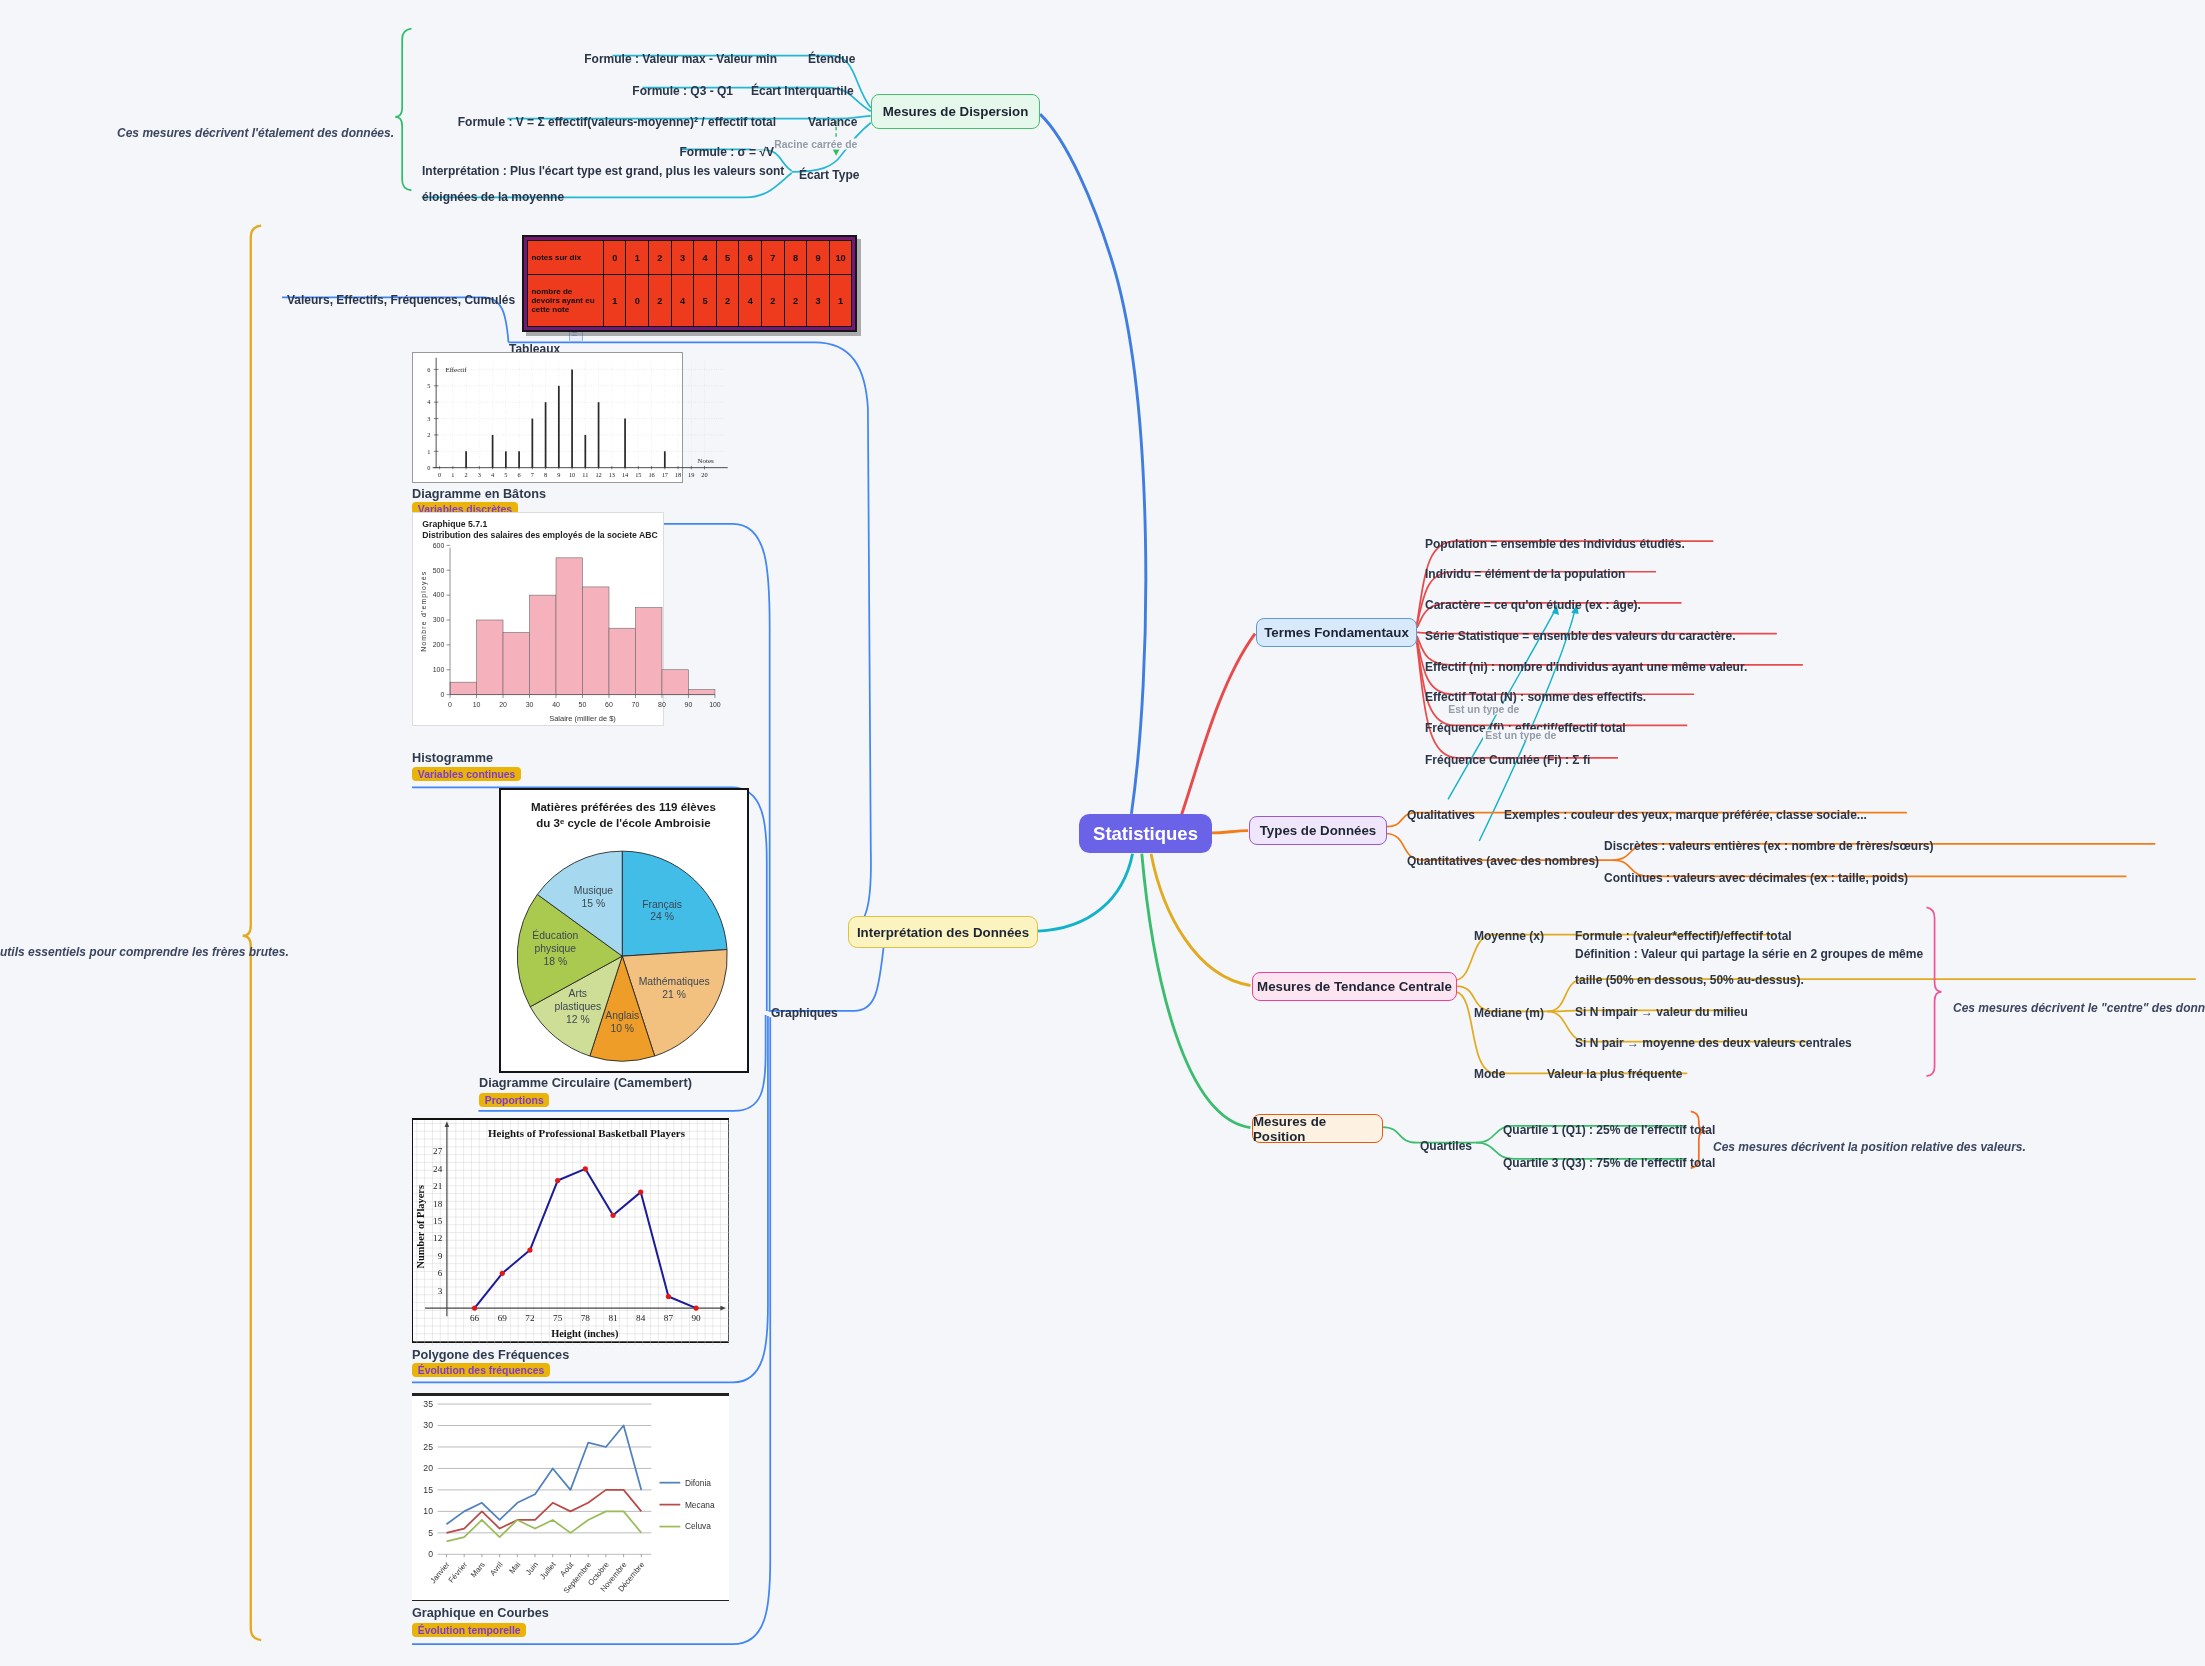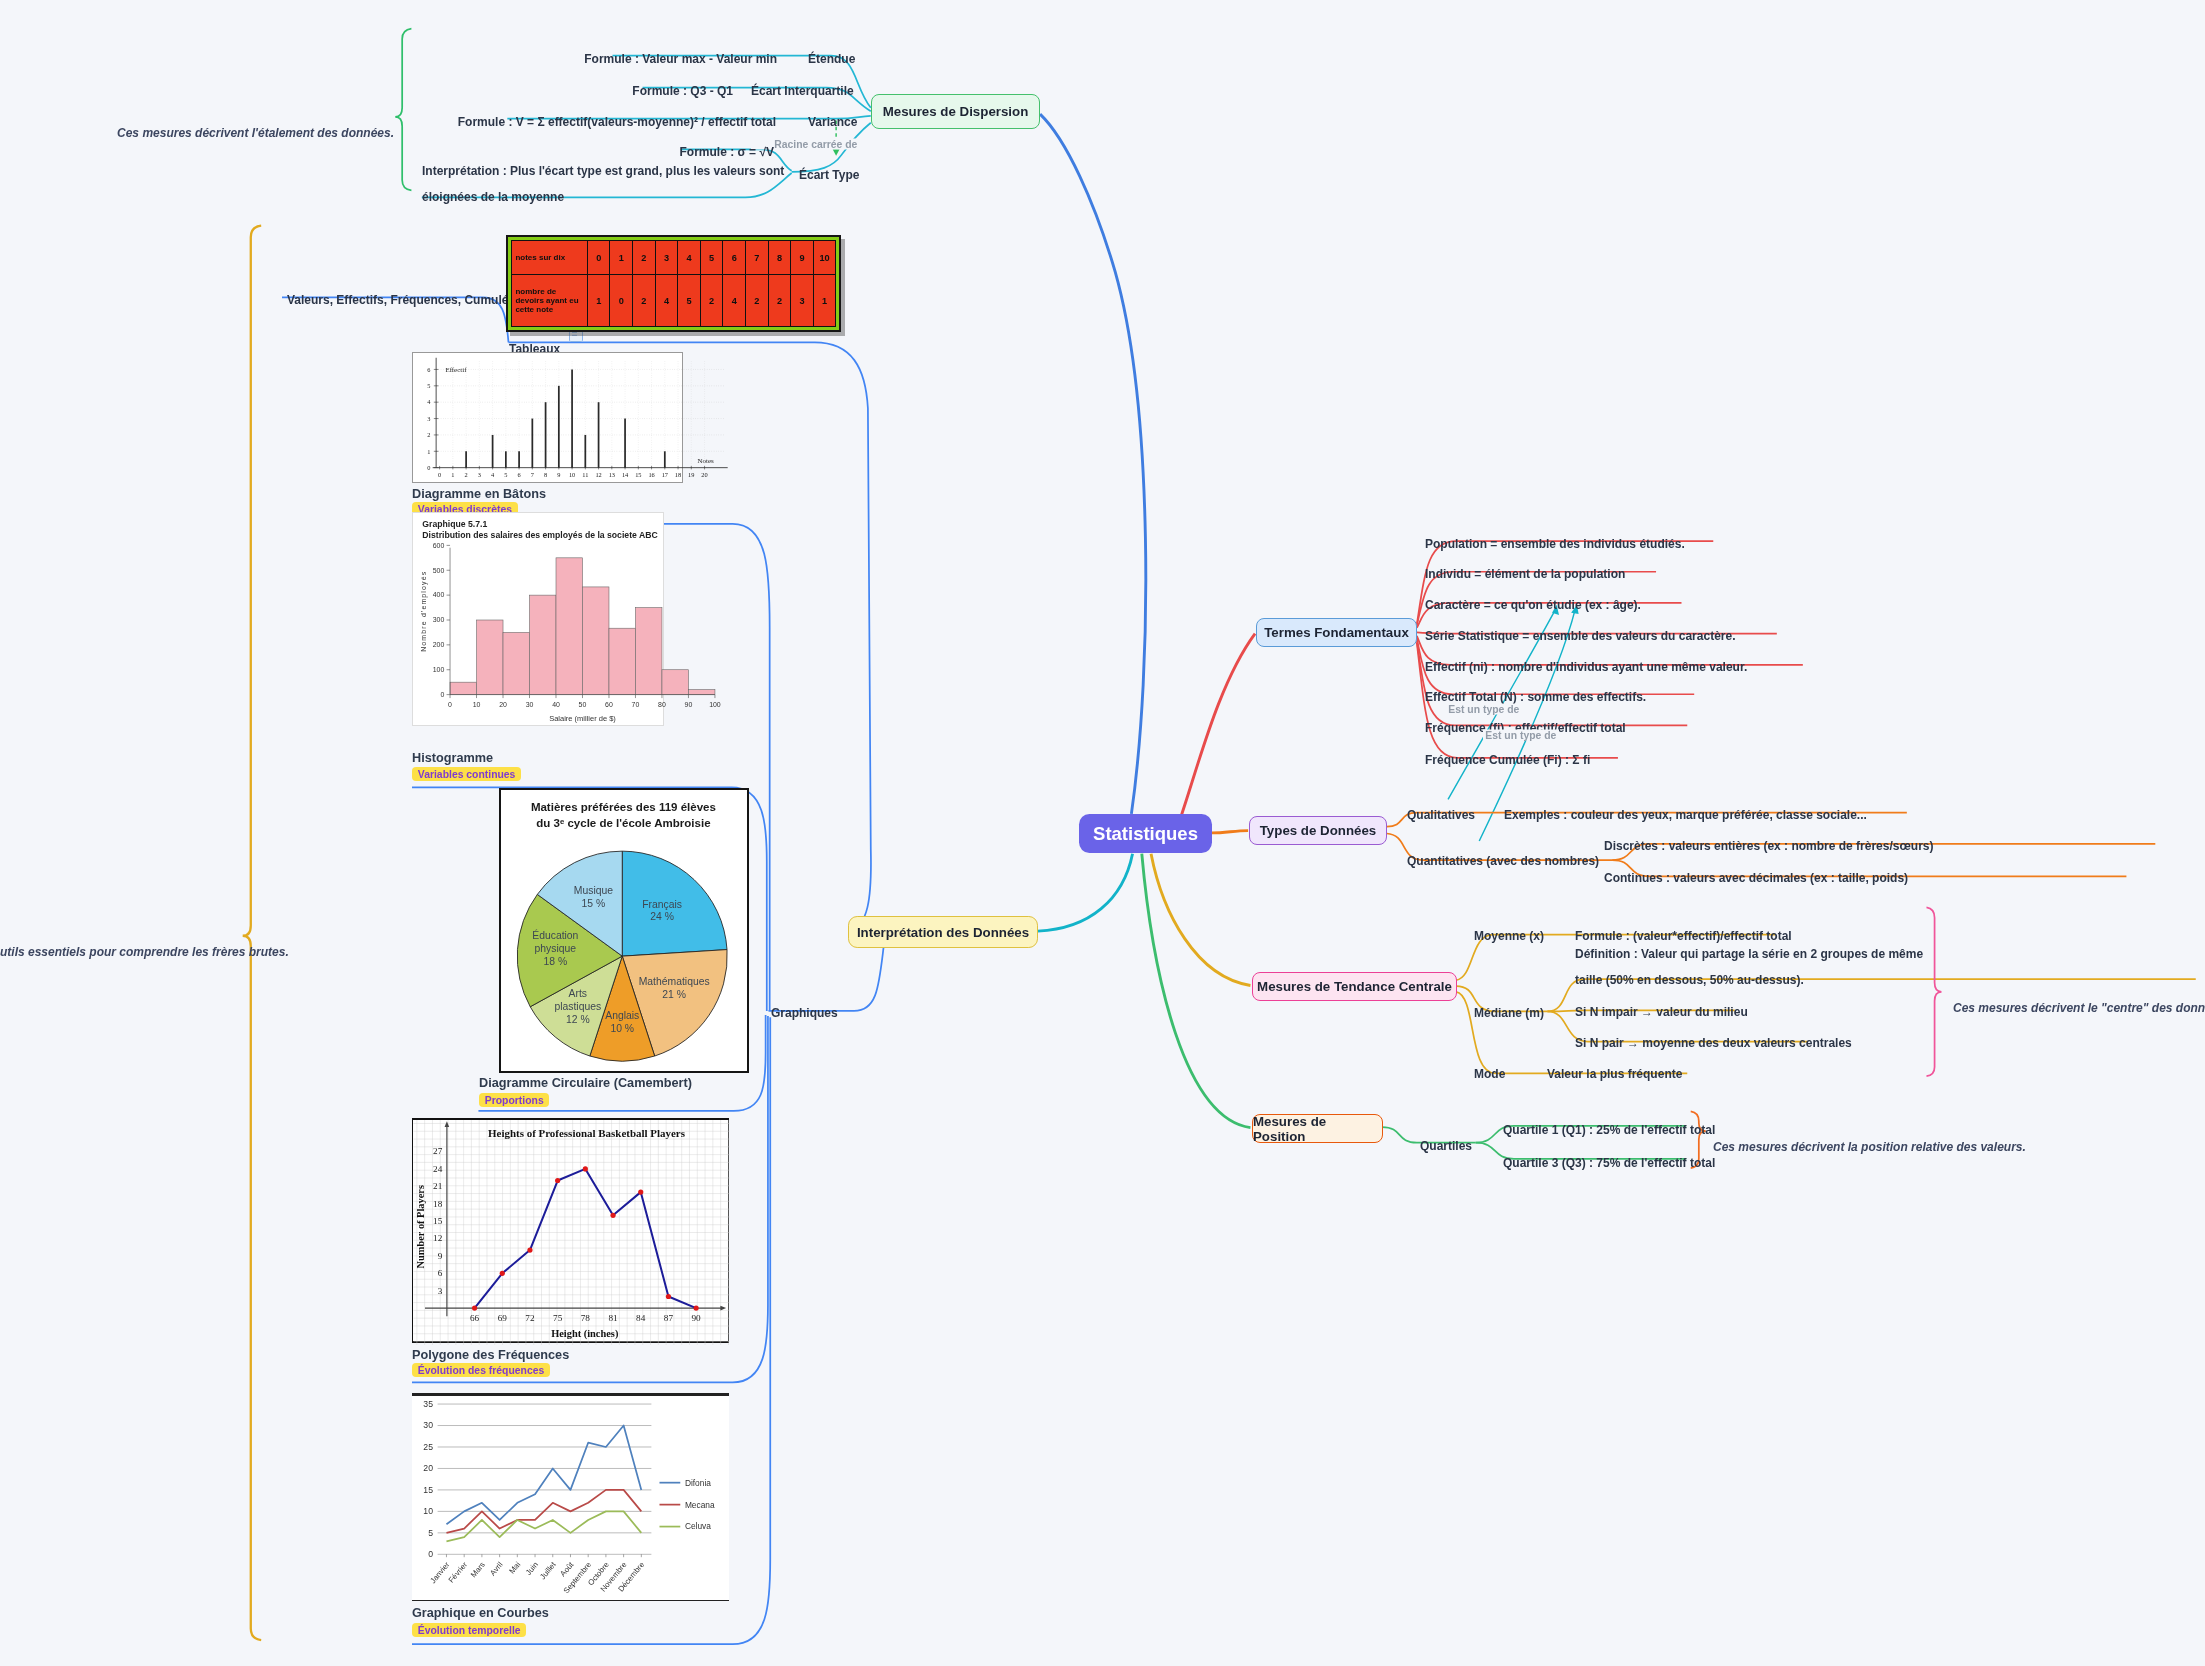--- a/index.html
+++ b/index.html
@@ -8,26 +8,26 @@
   svg.layer{position:absolute;left:0;top:0;pointer-events:none;}
   .t{position:absolute;white-space:nowrap;transform:translateY(-50%);
      font-size:12px;font-weight:600;color:#2b3547;margin-top:16px;}
   .tr{text-align:right;}
   .tb{position:absolute;font-size:12px;font-weight:600;color:#2b3547;line-height:26px;}
   .gray{color:#939ca8;font-weight:600;font-size:10.4px;background:#f4f6fa;padding:0 2.3px;}
   .brk{font-style:italic;font-weight:bold;font-size:12px;color:#3c4660;}
   .node{position:absolute;display:flex;align-items:center;justify-content:center;
         border-radius:8px;font-weight:bold;font-size:13.3px;color:#1d2433;box-sizing:border-box;}
   .root{background:#6a63e8;color:#fff;font-size:18.5px;border-radius:10.4px;}
-  .badge{position:absolute;font-size:10.4px;font-weight:600;color:#7e3bd0;background:#fde047;
+  .badge{position:absolute;font-size:10.4px;font-weight:600;color:#7e3bd0;background:#eab308;
          padding:1.7px 5.8px;border-radius:4px;white-space:nowrap;}
   .cap{position:absolute;white-space:nowrap;font-size:12.7px;font-weight:700;color:#2f3b4d;transform:translateY(-50%);}
   .chart{position:absolute;background:#fff;box-sizing:border-box;}
-  #tableaux-table{position:absolute;background:#84cc16;border:2.3px solid #161616;padding:2.9px;
-                  box-shadow:4px 4px 0 rgba(80,80,80,.45);}
+  #tableaux-table{position:absolute;background:#701a75;border:2.3px solid #161616;padding:2.9px;
+                  box-shadow:4px 4px 0 rgba(80,80,80,.45);margin-left:16px;}
   #tableaux-table table{border-collapse:collapse;}
   #tableaux-table th,#tableaux-table td{background:#ee3a1d;border:1.2px solid #111;color:#101010;}
   #tableaux-table th{width:68px;text-align:left;font-size:8px;padding:2.3px 3.5px;font-weight:bold;}
   #tableaux-table td{width:19.6px;text-align:center;font-size:9.2px;font-weight:bold;}
   #tableaux-table tr:first-child th,#tableaux-table tr:first-child td{height:29px;}
   #tableaux-table tr:last-child th,#tableaux-table tr:last-child td{height:46px;}
   .doc-icon{position:absolute;width:11.6px;height:15px;background:#e8f1fb;border:1.2px solid #8ab4e8;
             border-radius:1.7px;}
   .doc-icon:before{content:"";position:absolute;left:1.7px;top:2.9px;width:5.8px;height:1.2px;background:#8ab4e8;
             box-shadow:0 2.9px 0 #8ab4e8,0 5.8px 0 #8ab4e8;}

